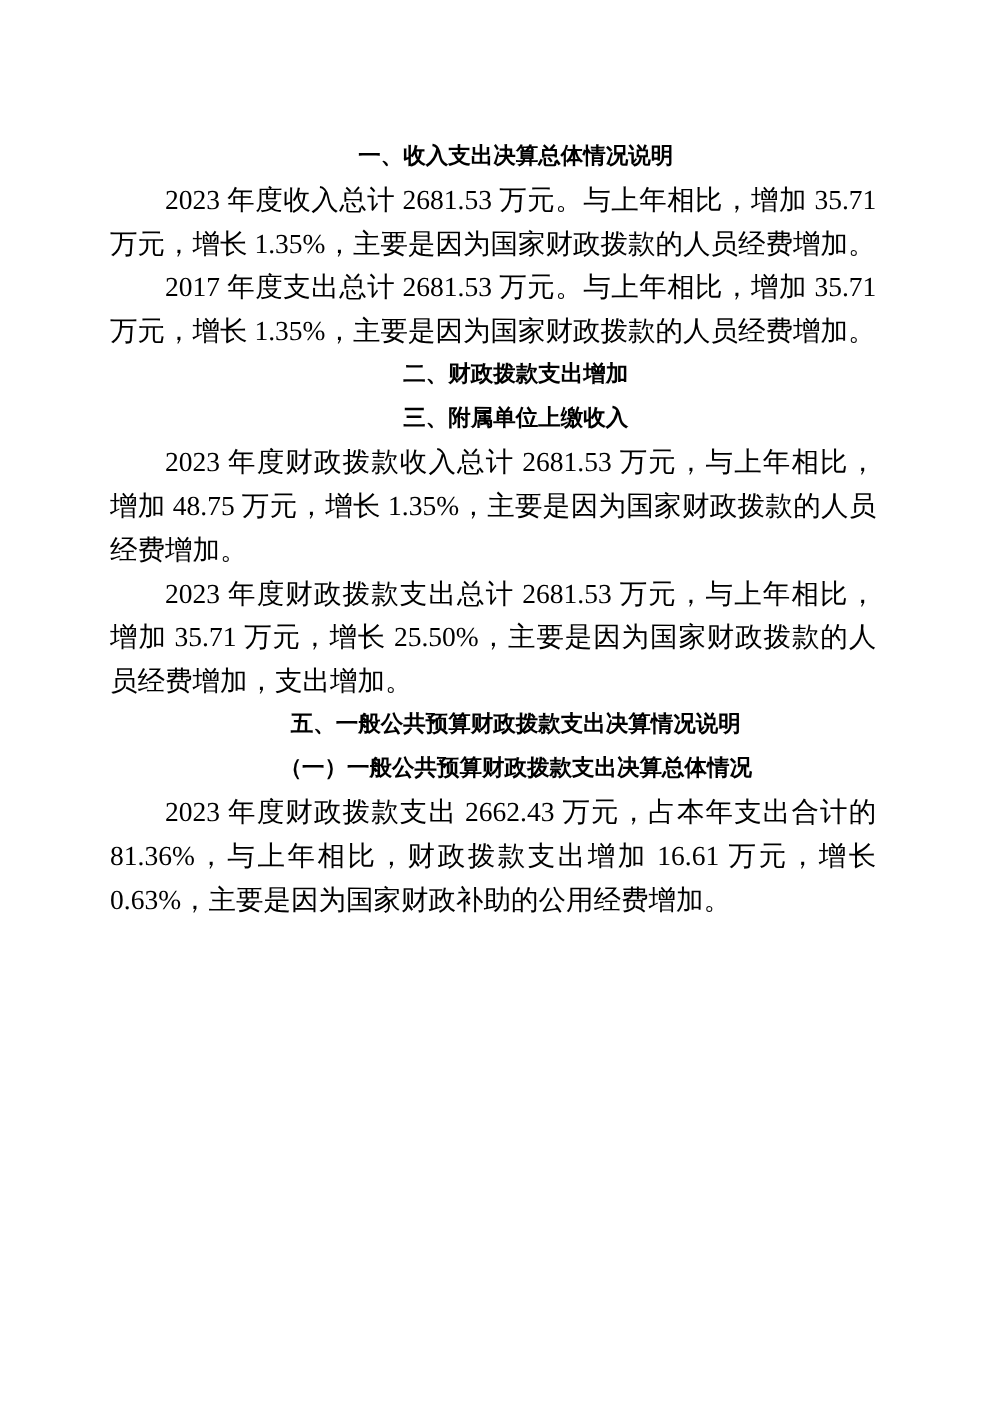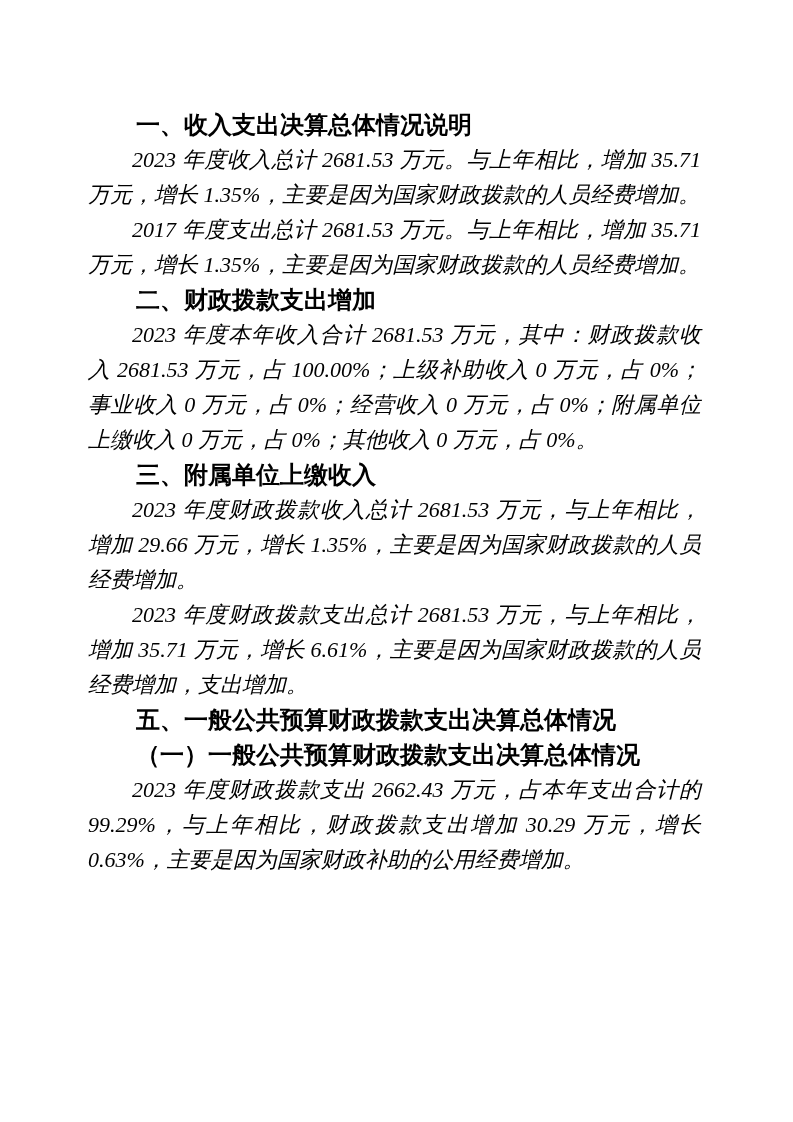--- a/index.html
+++ b/index.html
@@ -20,61 +20,59 @@
     font-family: "Liberation Serif", "DejaVu Serif", serif;
     font-size: 22px;
     line-height: 35px;
     color: #000000;
     text-align: justify;
     text-justify: inter-ideograph;
   }
   .doc h2, .doc h3 {
     font-family: "Liberation Sans", "DejaVu Sans", sans-serif;
     font-weight: 700;
-    font-size: 24px;
+    font-size: 18px;
     line-height: 35px;
     margin: 0;
     padding: 0;
     text-indent: 2em;
-    text-align: left;
+    text-align: center;
     white-space: nowrap;
   }
   .doc p {
     margin: 0;
     padding: 0;
     text-indent: 2em;
-    font-style: italic;
   }
 </style>
 </head>
 <body>
 
 <div class="page">
   <div class="doc">
 
     <section>
       <h2>一、收入支出决算总体情况说明</h2>
       <p>2023 年度收入总计 2681.53 万元。与上年相比，增加 35.71 万元，增长 1.35%，主要是因为国家财政拨款的人员经费增加。</p>
       <p>2017 年度支出总计 2681.53 万元。与上年相比，增加 35.71 万元，增长 1.35%，主要是因为国家财政拨款的人员经费增加。</p>
     </section>
 
     <section>
       <h2>二、财政拨款支出增加</h2>
-      <p>2023 年度本年收入合计 2681.53 万元，其中：财政拨款收入 2681.53 万元，占 100.00%；上级补助收入 0 万元，占 0%；事业收入 0 万元，占 0%；经营收入 0 万元，占 0%；附属单位上缴收入 0 万元，占 0%；其他收入 0 万元，占 0%。</p>
     </section>
 
     <section>
       <h2>三、附属单位上缴收入</h2>
     </section>
 
     <section>
-      <p>2023 年度财政拨款收入总计 2681.53 万元，与上年相比，增加 29.66 万元，增长 1.35%，主要是因为国家财政拨款的人员经费增加。</p>
-      <p>2023 年度财政拨款支出总计 2681.53 万元，与上年相比，增加 35.71 万元，增长 6.61%，主要是因为国家财政拨款的人员经费增加，支出增加。</p>
+      <p>2023 年度财政拨款收入总计 2681.53 万元，与上年相比，增加 48.75 万元，增长 1.35%，主要是因为国家财政拨款的人员经费增加。</p>
+      <p>2023 年度财政拨款支出总计 2681.53 万元，与上年相比，增加 35.71 万元，增长 25.50%，主要是因为国家财政拨款的人员经费增加，支出增加。</p>
     </section>
 
     <section>
-      <h2>五、一般公共预算财政拨款支出决算总体情况</h2>
+      <h2>五、一般公共预算财政拨款支出决算情况说明</h2>
       <h3>（一）一般公共预算财政拨款支出决算总体情况</h3>
-      <p>2023 年度财政拨款支出 2662.43 万元，占本年支出合计的 99.29%，与上年相比，财政拨款支出增加 30.29 万元，增长 0.63%，主要是因为国家财政补助的公用经费增加。</p>
+      <p>2023 年度财政拨款支出 2662.43 万元，占本年支出合计的 81.36%，与上年相比，财政拨款支出增加 16.61 万元，增长 0.63%，主要是因为国家财政补助的公用经费增加。</p>
     </section>
 
   </div>
 </div>
 
 </body></html>

